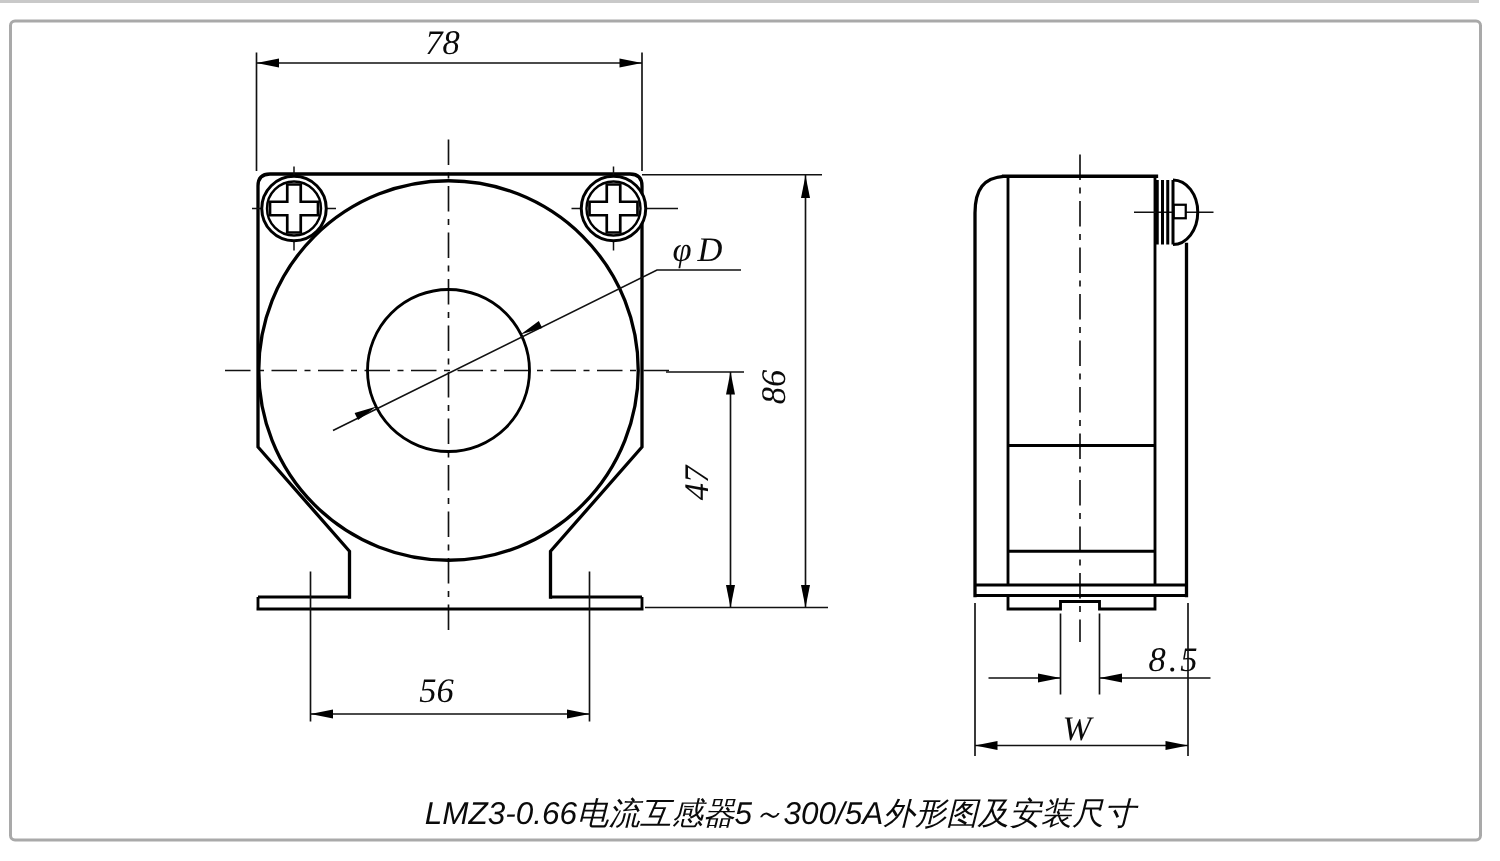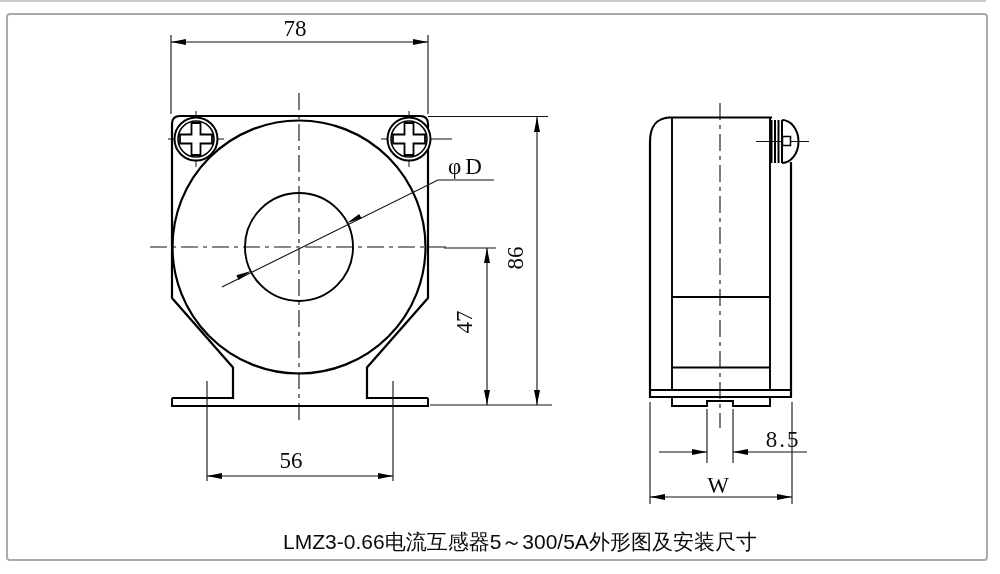--- a/index.html
+++ b/index.html
@@ -1,17 +1,17 @@
 <!DOCTYPE html>
 <html><head>
 <meta charset="utf-8">
 <style>
   html,body{margin:0;padding:0;background:#ffffff;}
   .canvas{position:relative;width:996px;height:574px;background:#ffffff;overflow:hidden;
-          font-family:"Liberation Serif", serif;}
+          font-family:"Liberation Serif", serif;font-style:italic;}
   .top-rule{position:absolute;left:0;top:0;width:986px;height:2px;background:#c9c9c9;}
   .frame{position:absolute;left:6px;top:13px;width:982px;height:548px;border:2px solid #a9a9a9;
          border-radius:4px;box-sizing:border-box;background:#ffffff;}
   svg{position:absolute;left:0;top:0;}
   .outline{stroke:#000;stroke-width:2.2;fill:none;stroke-linecap:square;}
   .outline-thin{stroke:#000;stroke-width:1.9;fill:none;}
   .dimline{stroke:#111;stroke-width:1.1;fill:none;}
   .centerline{stroke:#111;stroke-width:1.1;fill:none;stroke-dasharray:17 5 4 5;}
   .tick{stroke:#111;stroke-width:1;fill:none;}
   .arrow{fill:#000;stroke:none;}

